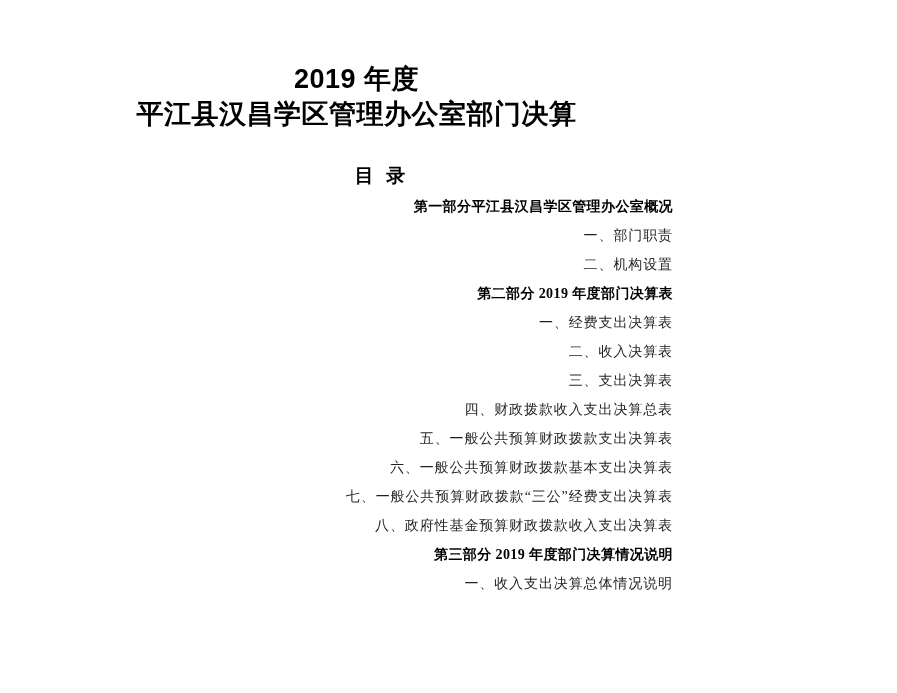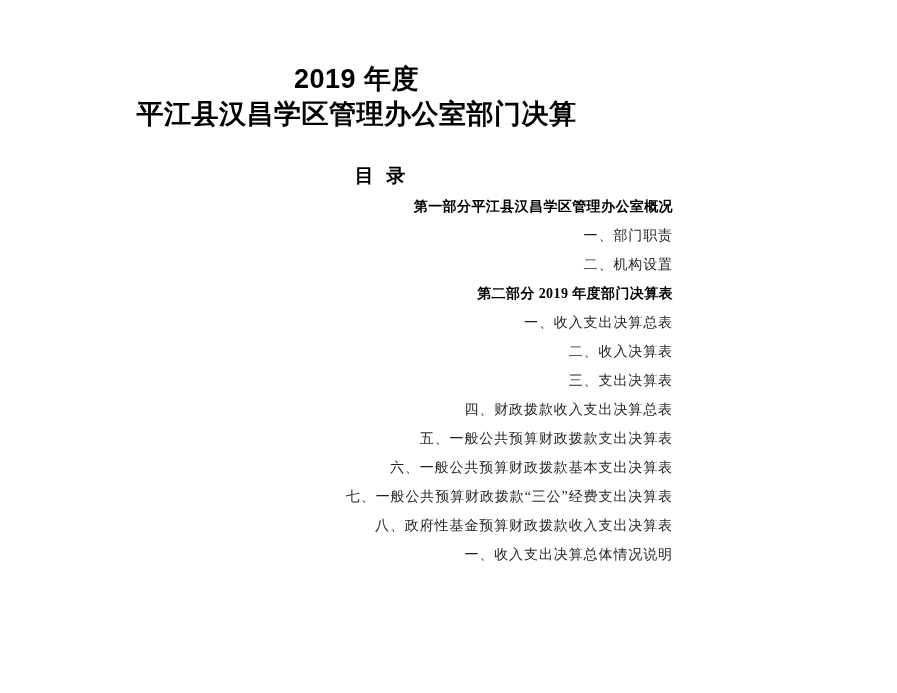--- a/index.html
+++ b/index.html
@@ -81,24 +81,25 @@
   </div>
 
   <div class="toc-heading">目  录</div>
 
   <div class="toc-list">
 
   <div class="toc-line section">第一部分平江县汉昌学区管理办公室概况</div>
       <div class="toc-line item">一、部门职责</div>
       <div class="toc-line item">二、机构设置</div>
       <div class="toc-line section">第二部分 2019 年度部门决算表</div>
-      <div class="toc-line item">一、收入支出决算总表</div>
+      <div class="toc-line item">一、经费支出决算表</div>
       <div class="toc-line item">二、收入决算表</div>
       <div class="toc-line item">三、支出决算表</div>
       <div class="toc-line item">四、财政拨款收入支出决算总表</div>
       <div class="toc-line item">五、一般公共预算财政拨款支出决算表</div>
       <div class="toc-line item">六、一般公共预算财政拨款基本支出决算表</div>
       <div class="toc-line item">七、一般公共预算财政拨款“三公”经费支出决算表</div>
       <div class="toc-line item">八、政府性基金预算财政拨款收入支出决算表</div>
+      <div class="toc-line section">第三部分 2019 年度部门决算情况说明</div>
       <div class="toc-line item">一、收入支出决算总体情况说明</div>
     </div>
 
 </div>
 
 </body></html>

